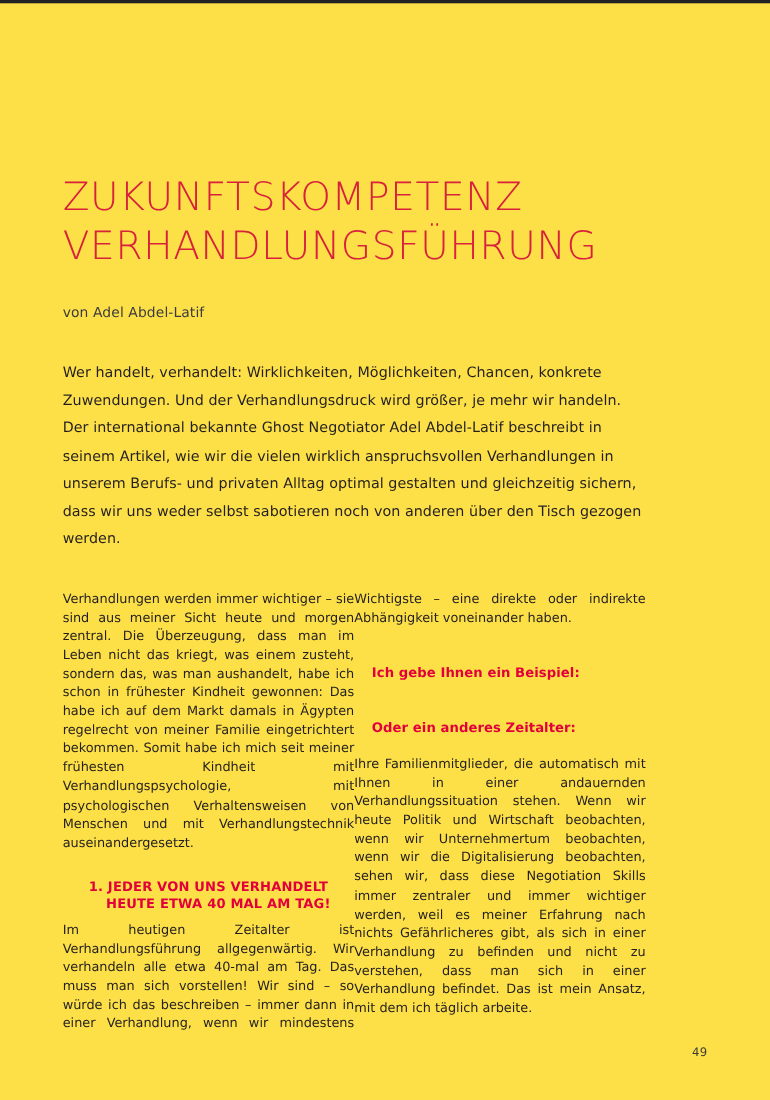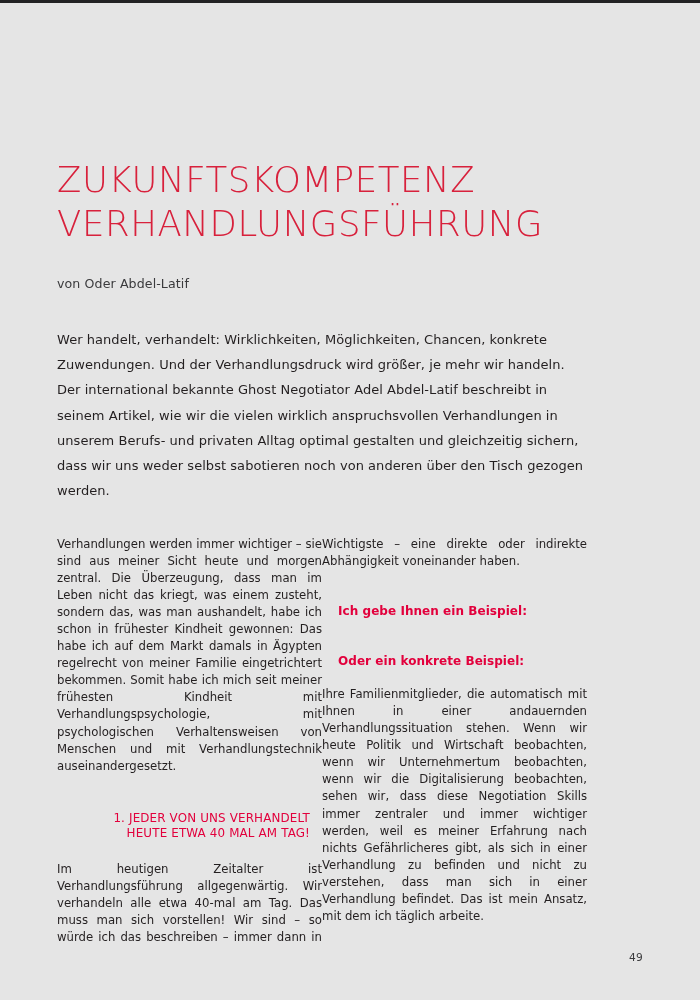--- a/index.html
+++ b/index.html
@@ -12,21 +12,21 @@
     height: 1000px;
     position: relative;
     overflow: hidden;
     font-family: "DejaVu Sans", "Liberation Sans", sans-serif;
     color: #231f20;
   }
 
   .page {
     position: absolute;
     inset: 0;
-    background: #e5e5e5;
+    background: #fde047;
   }
 
   
   .top-edge-bar {
     position: absolute;
     top: 0;
     left: 0;
     width: 700px;
     height: 3px;
     background: #222224;
@@ -91,29 +91,29 @@
     font-size: 11.7px;
     line-height: 17.05px;
     text-align: justify;
     text-justify: inter-word;
     color: #231f20;
     hyphens: manual;
   }
 
   
   .section-heading {
-    margin: 12px;
+    margin: 0;
     padding-top: 24px;
     padding-bottom: 7px;
     font-size: 11.9px;
     line-height: 15.6px;
-    font-weight: normal;
+    font-weight: bold;
     color: #e2003c;
     letter-spacing: 0.15px;
-    text-align: right;
+    text-align: center;
     padding-left: 18px;
     text-indent: -18px;
     white-space: pre-line;
   }
 
   
   .subhead {
     margin: 16px;
     padding-top: 17px;
     font-size: 12px;
@@ -138,21 +138,21 @@
 </head>
 <body>
 
 <div class="page">
 
   <div class="top-edge-bar"></div>
 
   <div class="title-block">
     <h1 class="article-title">ZUKUNFTSKOMPETENZ
 VERHANDLUNGSFÜHRUNG</h1>
-    <p class="article-byline">von Oder Abdel-Latif</p>
+    <p class="article-byline">von Adel Abdel-Latif</p>
   </div>
 
   <p class="lead">Wer handelt, verhandelt: Wirklichkeiten, Möglichkeiten, Chancen, konkrete Zuwendungen. Und der Verhandlungsdruck wird größer, je mehr wir handeln. Der international bekannte Ghost Negotiator Adel Abdel-Latif beschreibt in seinem Artikel, wie wir die vielen wirklich anspruchsvollen Verhandlungen in unserem Berufs- und privaten Alltag optimal gestalten und gleichzeitig sichern, dass wir uns weder selbst sabotieren noch von anderen über den Tisch gezogen werden.</p>
 
   <div class="columns">
 
     <div class="column">
       <p>Verhandlungen werden immer wichtiger – sie sind aus meiner Sicht heute und morgen zentral. Die Überzeugung, dass man im Leben nicht das kriegt, was einem zusteht, sondern das, was man aushandelt, habe ich schon in frühester Kindheit gewonnen: Das habe ich auf dem Markt damals in Ägypten regelrecht von meiner Familie eingetrichtert bekommen. Somit habe ich mich seit meiner frühesten Kindheit mit Verhandlungspsychologie, mit psychologischen Verhaltensweisen von Menschen und mit Verhandlungstechnik auseinandergesetzt.</p>
 
       <h2 class="section-heading">1. JEDER VON UNS VERHANDELT
@@ -160,21 +160,21 @@
 
       <p>Im heutigen Zeitalter ist Verhandlungsführung allgegenwärtig. Wir verhandeln alle etwa 40-mal am Tag. Das muss man sich vorstellen! Wir sind – so würde ich das beschreiben – immer dann in einer Verhandlung, wenn wir mindestens zwei Personen sind, die etwas möchten, und – und das ist das</p>
     </div>
 
     <div class="column">
       <p>Wichtigste – eine direkte oder indirekte Abhängigkeit voneinander haben.</p>
 
       <h3 class="subhead">Ich gebe Ihnen ein Beispiel:</h3>
 
 
-      <h3 class="subhead">Oder ein konkrete Beispiel:</h3>
+      <h3 class="subhead">Oder ein anderes Zeitalter:</h3>
 
       <p>Ihre Familienmitglieder, die automatisch mit Ihnen in einer andauernden Verhandlungssituation stehen. Wenn wir heute Politik und Wirtschaft beobachten, wenn wir Unternehmertum beobachten, wenn wir die Digitalisierung beobachten, sehen wir, dass diese Negotiation Skills immer zentraler und immer wichtiger werden, weil es meiner Erfahrung nach nichts Gefährlicheres gibt, als sich in einer Verhandlung zu befinden und nicht zu verstehen, dass man sich in einer Verhandlung befindet. Das ist mein Ansatz, mit dem ich täglich arbeite.</p>
     </div>
 
   </div>
 
   <div class="folio">49</div>
 
 </div>
 

